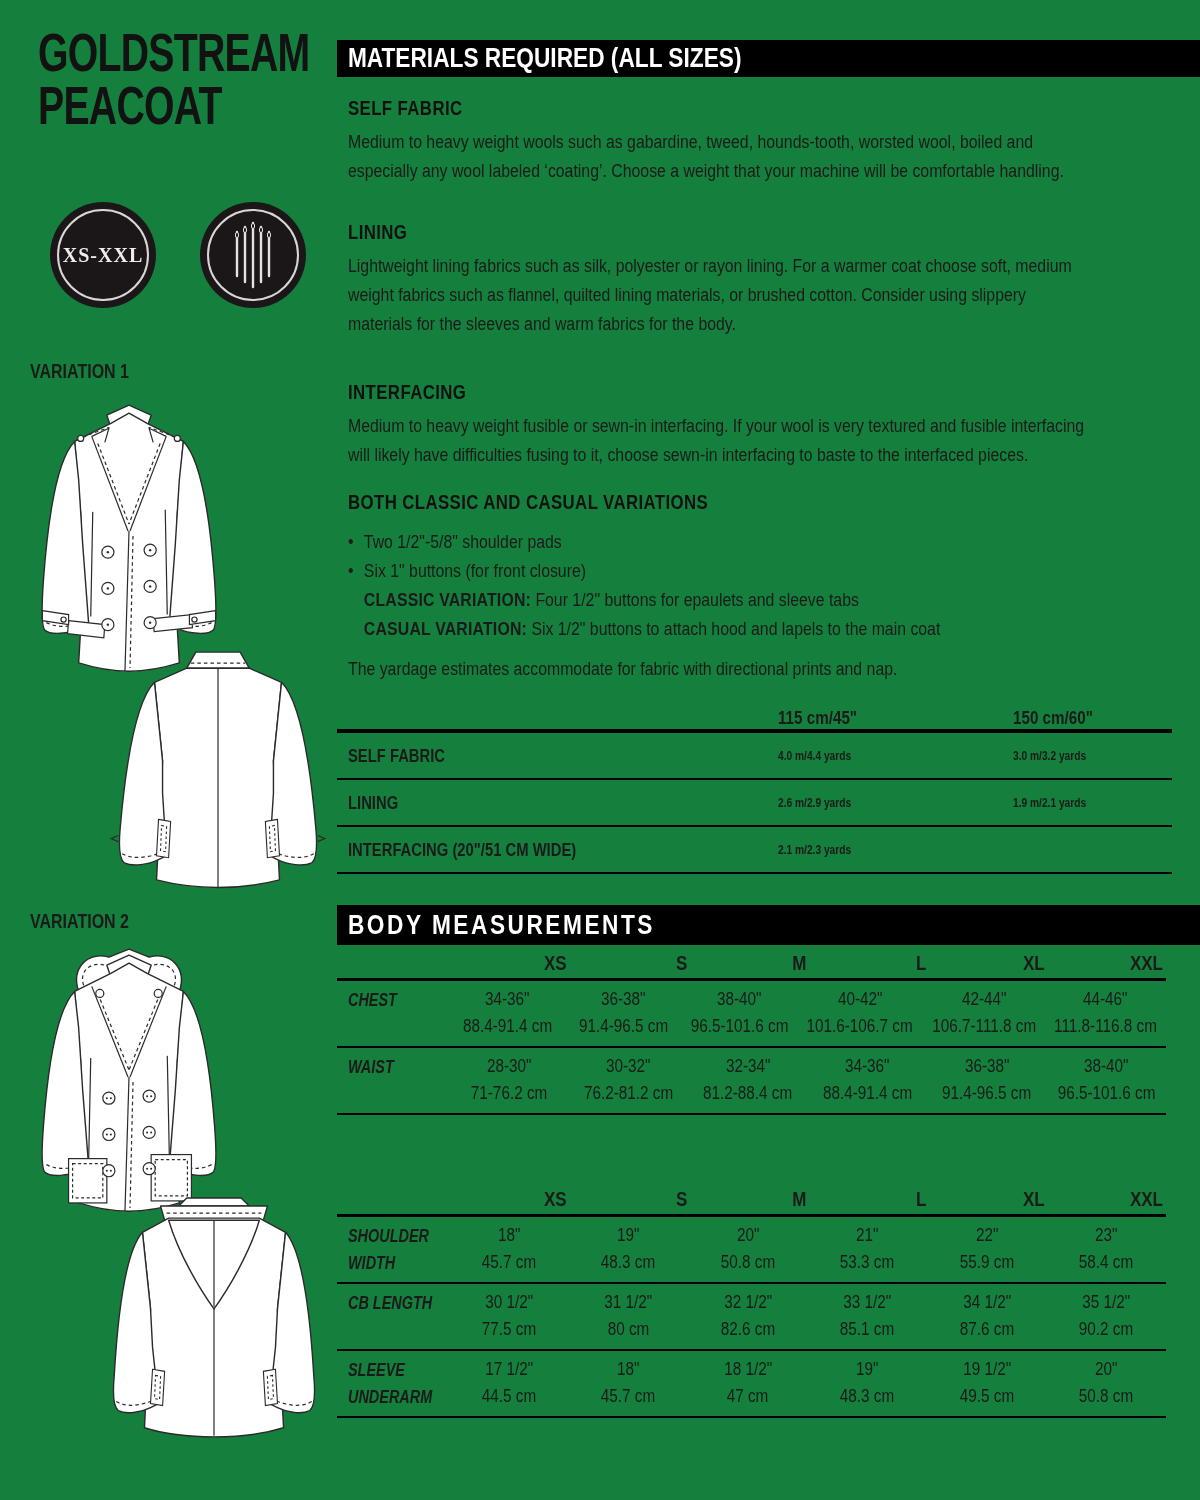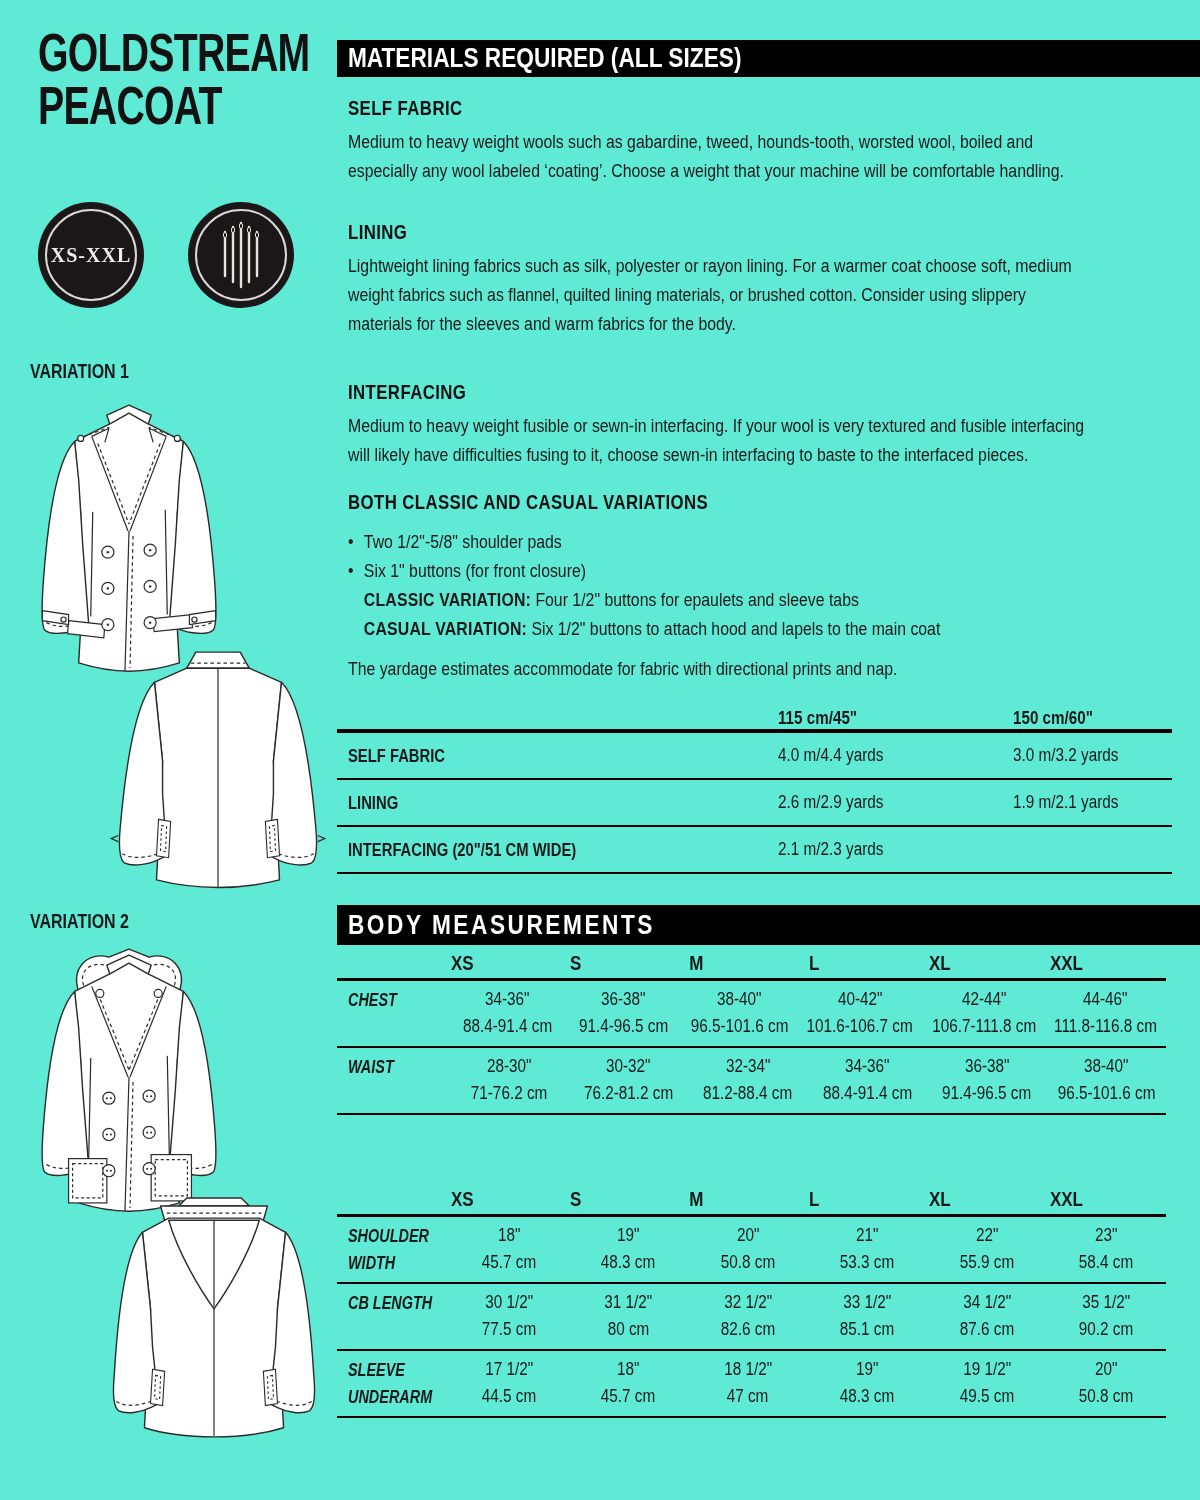--- a/index.html
+++ b/index.html
@@ -1,24 +1,24 @@
 <!DOCTYPE html>
 <html><head>
 <meta charset="utf-8">
 <style>
   html,body{margin:0;padding:0;background:#fff;}
-  .page{position:relative;width:1200px;height:1500px;background:#5eead4;
+  .page{position:relative;width:1200px;height:1500px;background:#15803d;
         font-family:"Liberation Sans",sans-serif;color:#1a1a1a;overflow:hidden;}
   .abs{position:absolute;}
   .cx{display:inline-block;transform:scaleX(0.85);}
   .cl{display:inline-block;transform:scaleX(0.8);transform-origin:0 50%;}
   
   .brand{left:38px;top:26px;font-weight:bold;font-size:53px;line-height:53px;color:#121212;
          transform:scaleX(0.74);transform-origin:0 0;letter-spacing:-1px;}
-  .badges{left:36px;top:200px;display:flex;gap:40px;}
+  .badges{left:48px;top:200px;display:flex;gap:40px;}
   
   .bar{left:337px;width:948px;height:37px;background:#000;color:#fff;display:flex;align-items:center;}
   .bar span{font-weight:bold;font-size:27px;transform:scaleX(0.84);transform-origin:0 50%;
             padding-left:13px;white-space:nowrap;}
   .bar.meas span{letter-spacing:3px;}
   
   .h2{left:348px;font-weight:bold;font-size:21px;color:#111;letter-spacing:.5px;
       transform:scaleX(0.8);transform-origin:0 0;white-space:nowrap;}
   .para{left:348px;font-size:18px;line-height:29px;transform:scaleX(0.88);transform-origin:0 0;}
   .para .tline{white-space:nowrap;}
@@ -27,26 +27,26 @@
   .brow .dot{display:inline-block;width:18px;}
   .subrow{white-space:nowrap;padding-left:18px;}
   .subrow b{font-weight:bold;letter-spacing:.2px;}
   
   .ytable{left:337px;top:693px;width:835px;}
   .y-row{display:grid;grid-template-columns:441px 235px 159px;align-items:end;}
   .y-head{border-bottom:4px solid #000;height:36px;}
   .y-head .yh{font-weight:bold;font-size:19px;white-space:nowrap;}
   .y-body .y-row{border-bottom:2px solid #000;height:45px;align-items:center;}
   .ylab{font-weight:bold;font-size:18.5px;padding-left:11px;white-space:nowrap;}
-  .yval{font-size:18px;white-space:nowrap;}
+  .yval{font-size:12px;white-space:nowrap;font-weight:bold;}
   
   .mtable{left:337px;width:829px;}
   .m-row{display:grid;grid-template-columns:112px repeat(6,1fr);}
   .m-head{border-bottom:3.5px solid #000;padding-bottom:3px;}
-  .m-head .msz{text-align:left;font-weight:bold;font-size:20px;}
+  .m-head .msz{text-align:right;font-weight:bold;font-size:20px;}
   .m-data{border-bottom:2px solid #000;padding:5px 0 6px;}
   .mlab{font-weight:bold;font-size:18.5px;line-height:27px;padding-left:11px;white-space:nowrap;font-style:italic;}
   .mcell{text-align:center;font-size:18px;line-height:27px;white-space:nowrap;}
   .mcell div span, .mlab div span{display:inline-block;transform:scaleX(0.85);}
   .mlab div span{transform:scaleX(0.78);transform-origin:0 50%;}
   .vlabel{font-weight:bold;font-size:20px;transform:scaleX(0.8);transform-origin:0 0;white-space:nowrap;}
   svg{display:block;}
 </style>
 </head>
 <body>

